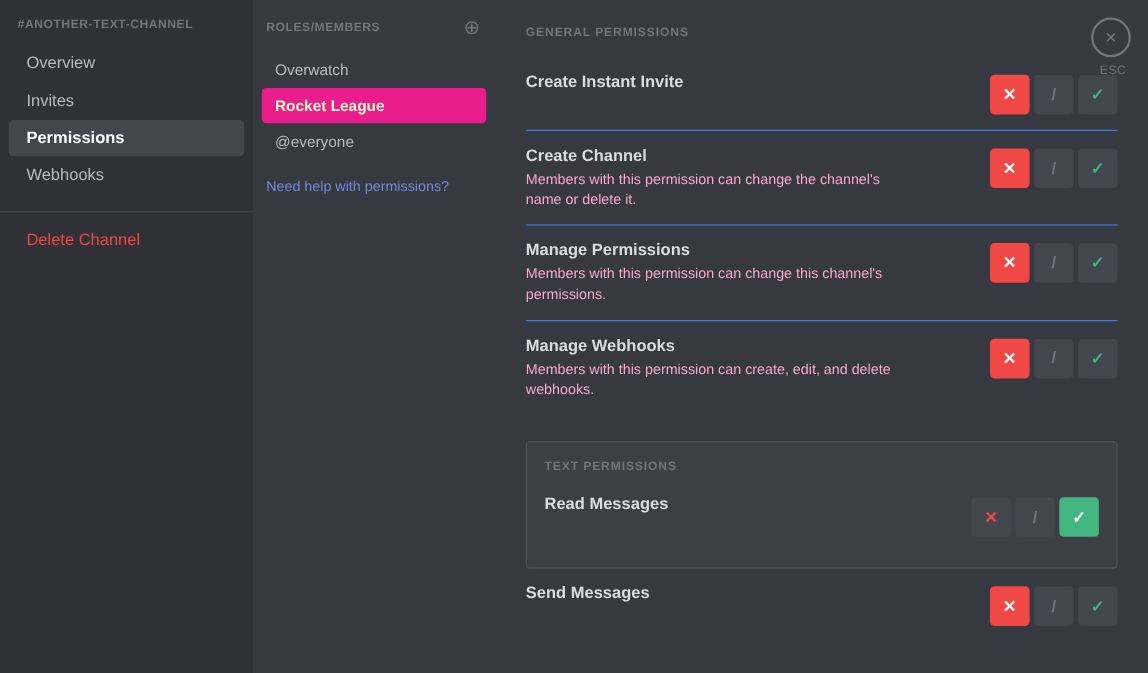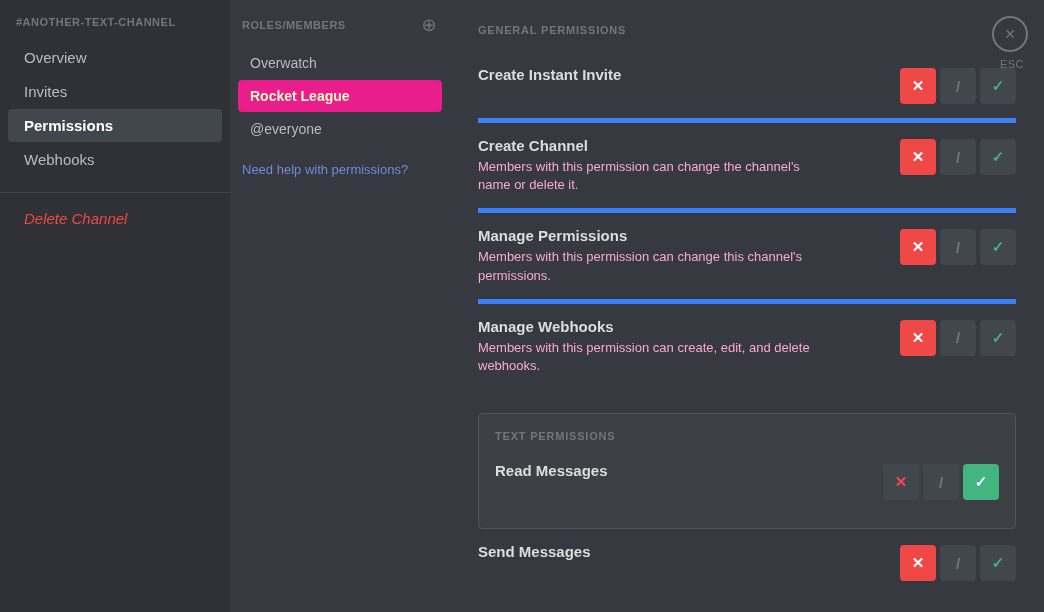--- a/index.html
+++ b/index.html
@@ -41,21 +41,20 @@
     }
 
     .nav-item.active {
       background: #42464d;
       color: #fff;
       font-weight: 600;
     }
 
     .nav-item.danger {
       color: #f04747;
-      font-style: italic;
     }
 
     
     .middle-panel {
       width: 220px;
       background: #36393f;
       padding: 16px 0;
       flex-shrink: 0;
       height: 612px;
       position: relative;
@@ -158,21 +157,21 @@
       letter-spacing: 0.8px;
       text-transform: uppercase;
       margin-bottom: 16px;
     }
 
     .permission-row {
       display: flex;
       align-items: flex-start;
       justify-content: space-between;
       padding: 14px 0;
-      border-bottom: 5px solid #3b82f6;
+      border-bottom: 1px solid #3b82f6;
     }
 
     .permission-row:last-child { border-bottom: none; }
 
     .perm-name {
       font-size: 15px;
       font-weight: 600;
       color: #dcddde;
       margin-bottom: 4px;
     }

